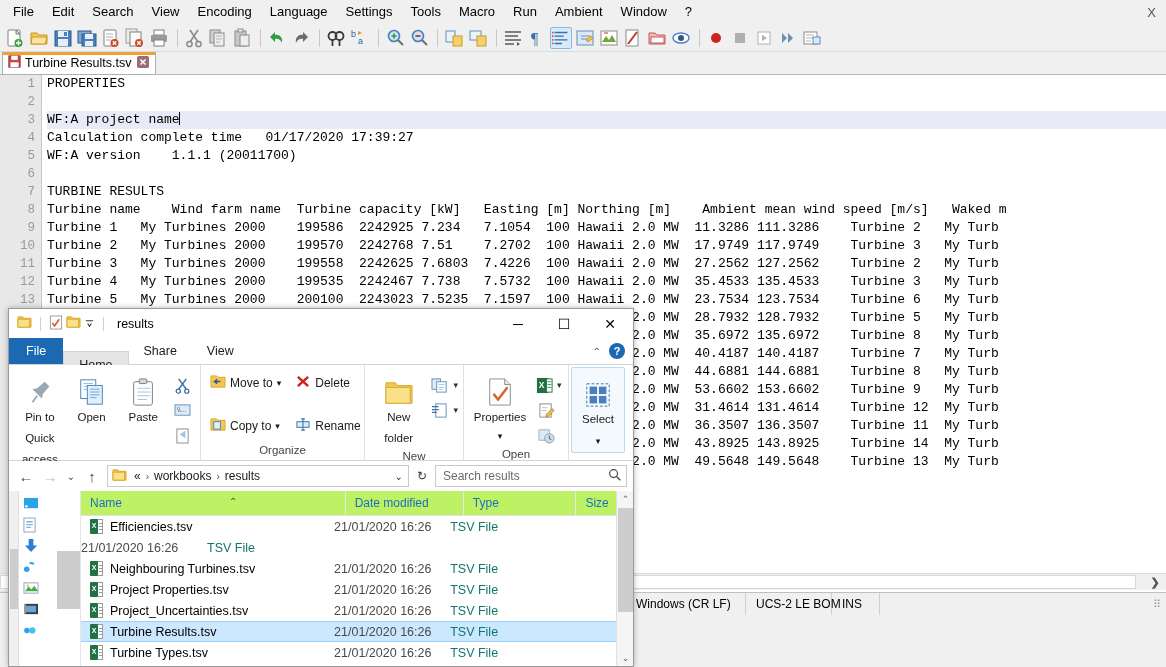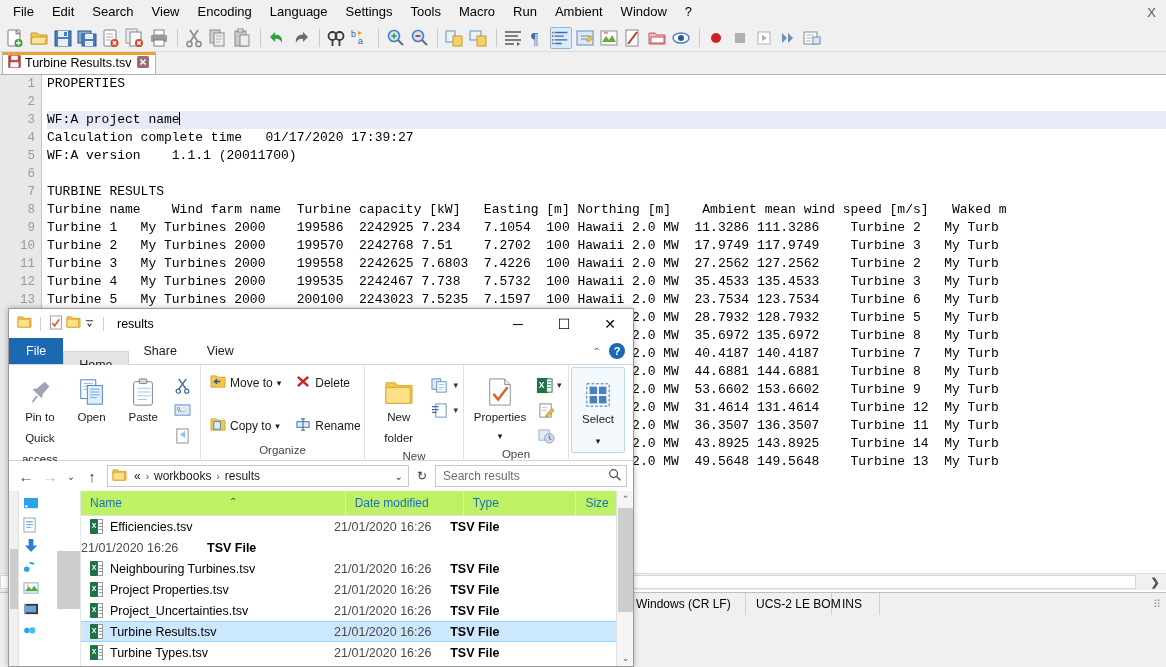--- a/index.html
+++ b/index.html
@@ -185,21 +185,21 @@
     background:#bef264; border-bottom:1px solid #e1e1e1; display:flex;
     align-items:flex-start; font-size:12px; color:#1b6ec2; }
   .lp-head .hcell { height:25px; line-height:25px; padding-left:9px;
     border-right:1px solid #e8e8e8; position:relative; }
   .lp-rows { position:absolute; left:0; top:25px; right:17px; bottom:0; }
   .frow { height:21px; display:flex; align-items:center; font-size:12.5px; color:#000; }
   .frow.sel { background:#cce8ff; border-top:1px solid #99d1ff; border-bottom:1px solid #99d1ff; }
   .frow .fname { width:274px; display:flex; align-items:center; gap:7px;
     padding-left:9px; overflow:hidden; white-space:nowrap; }
   .frow .fdate { width:126px; color:#4a4a4a; }
-  .frow .ftype { width:120px; color:#000000;font-weight:bold; }
+  .frow .ftype { width:120px; color:#0f766e; }
   .frow .fsize { width:60px; color:#4a4a4a; }
   .vscroll { position:absolute; right:0; top:0; width:17px; bottom:0;
     background:#f5f5f5; border-left:1px solid #e0e0e0; }
   .vscroll .va { position:absolute; left:0; width:17px; height:17px; color:#5a5a5a;
     font-size:9px; text-align:center; line-height:17px; }
   .vscroll .va.up { top:0; } .vscroll .va.dn { bottom:0; }
   .vscroll .vt { position:absolute; left:1px; top:17px; width:15px; height:104px;
     background:#cdcdcd; }
 
   

